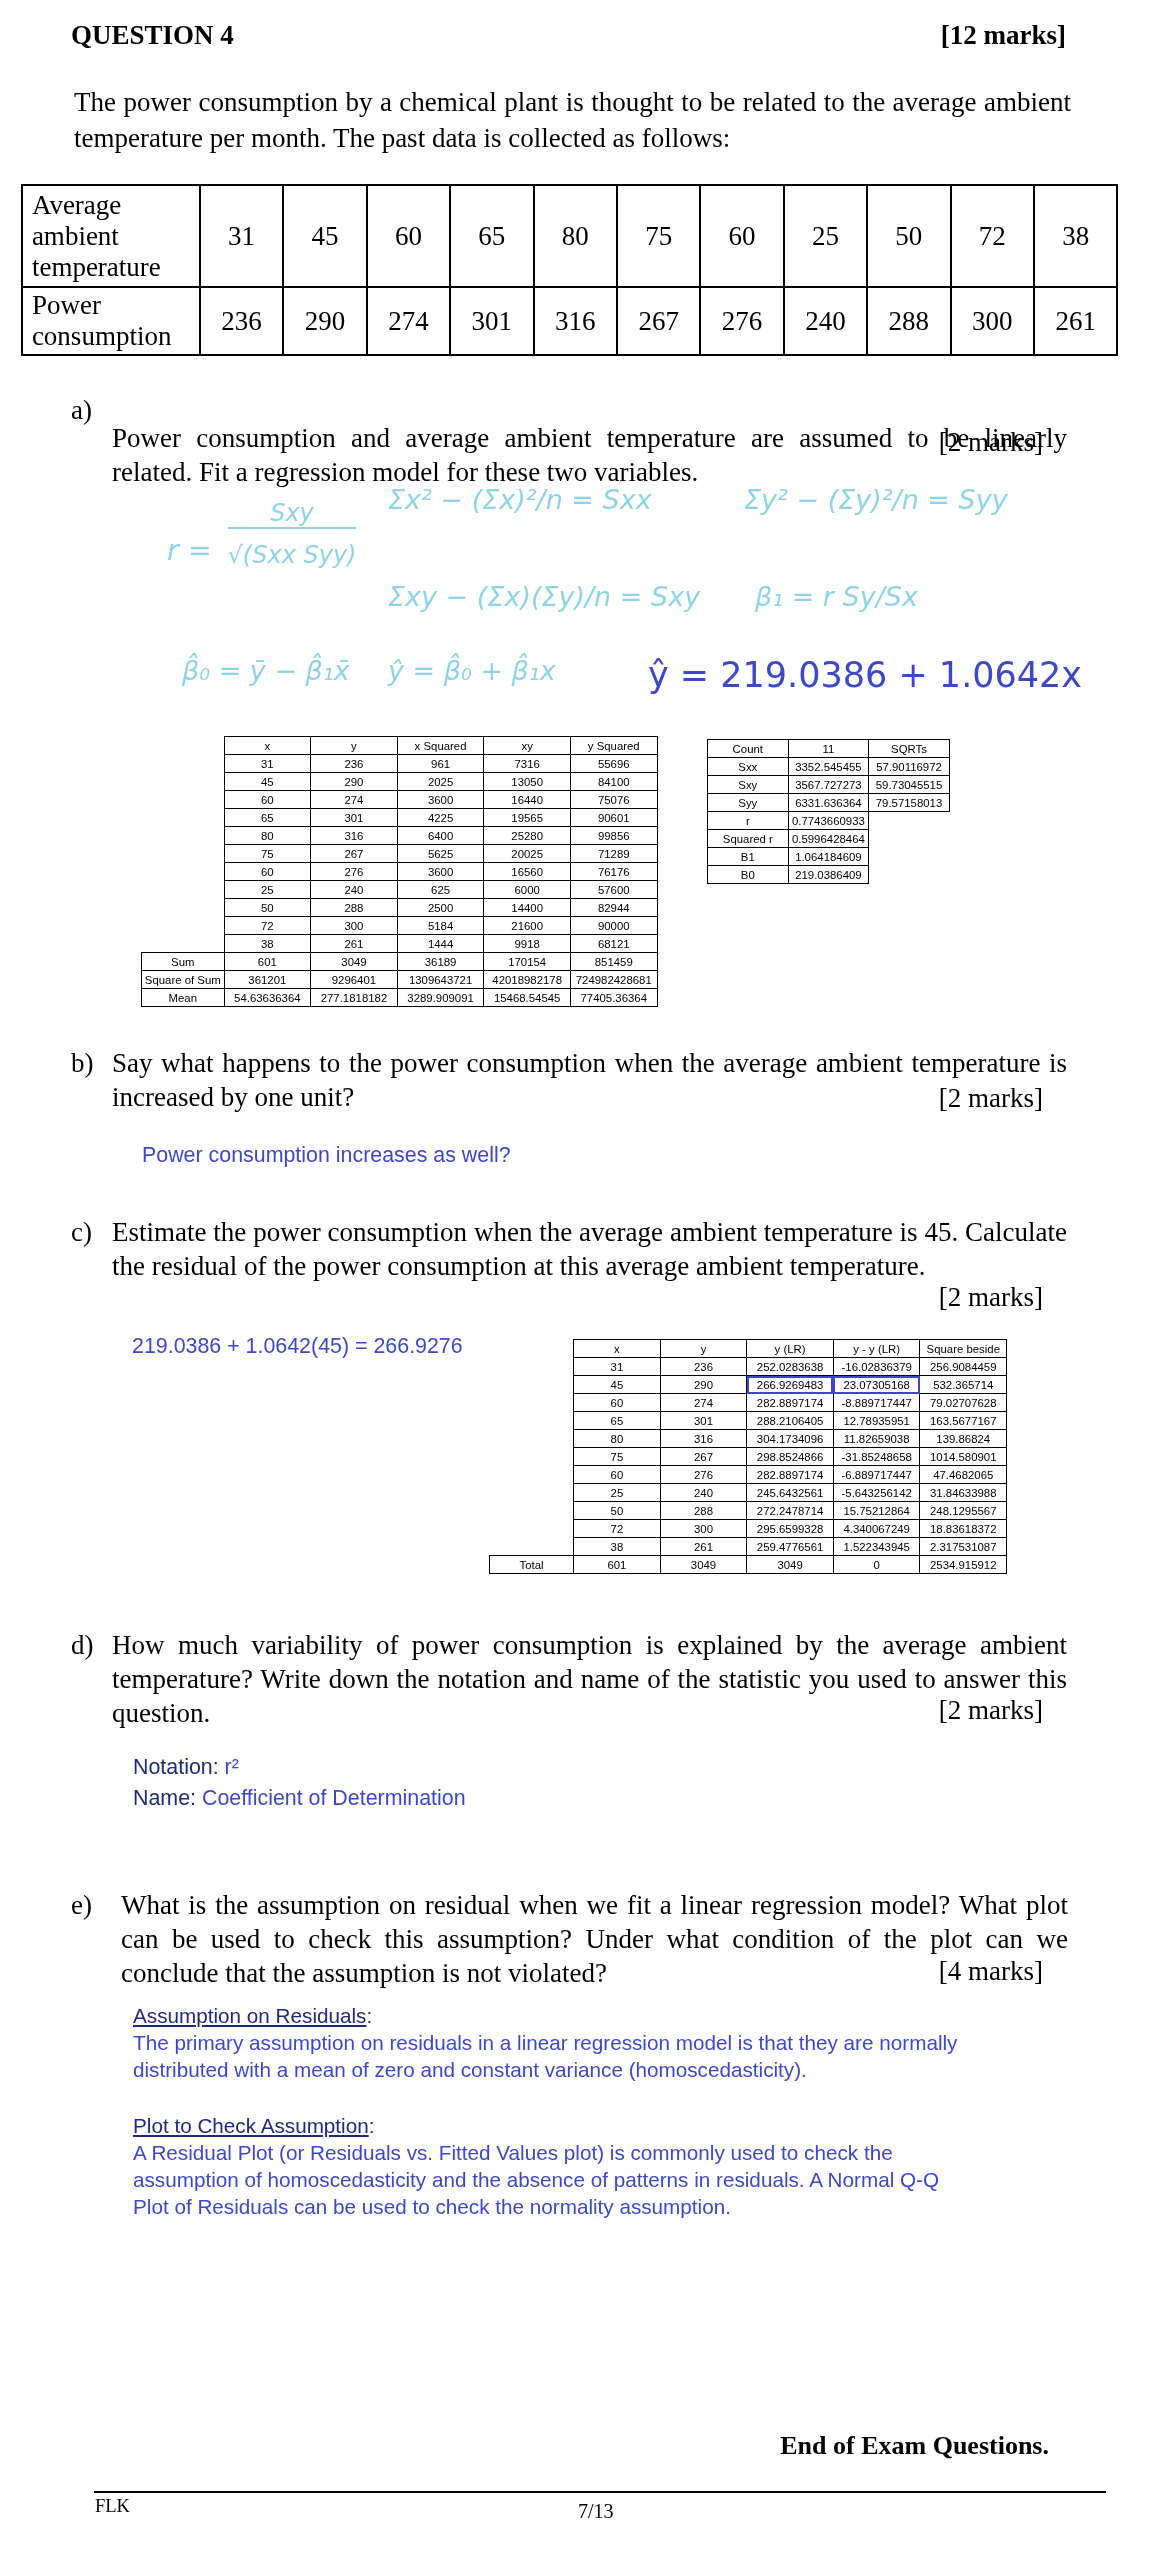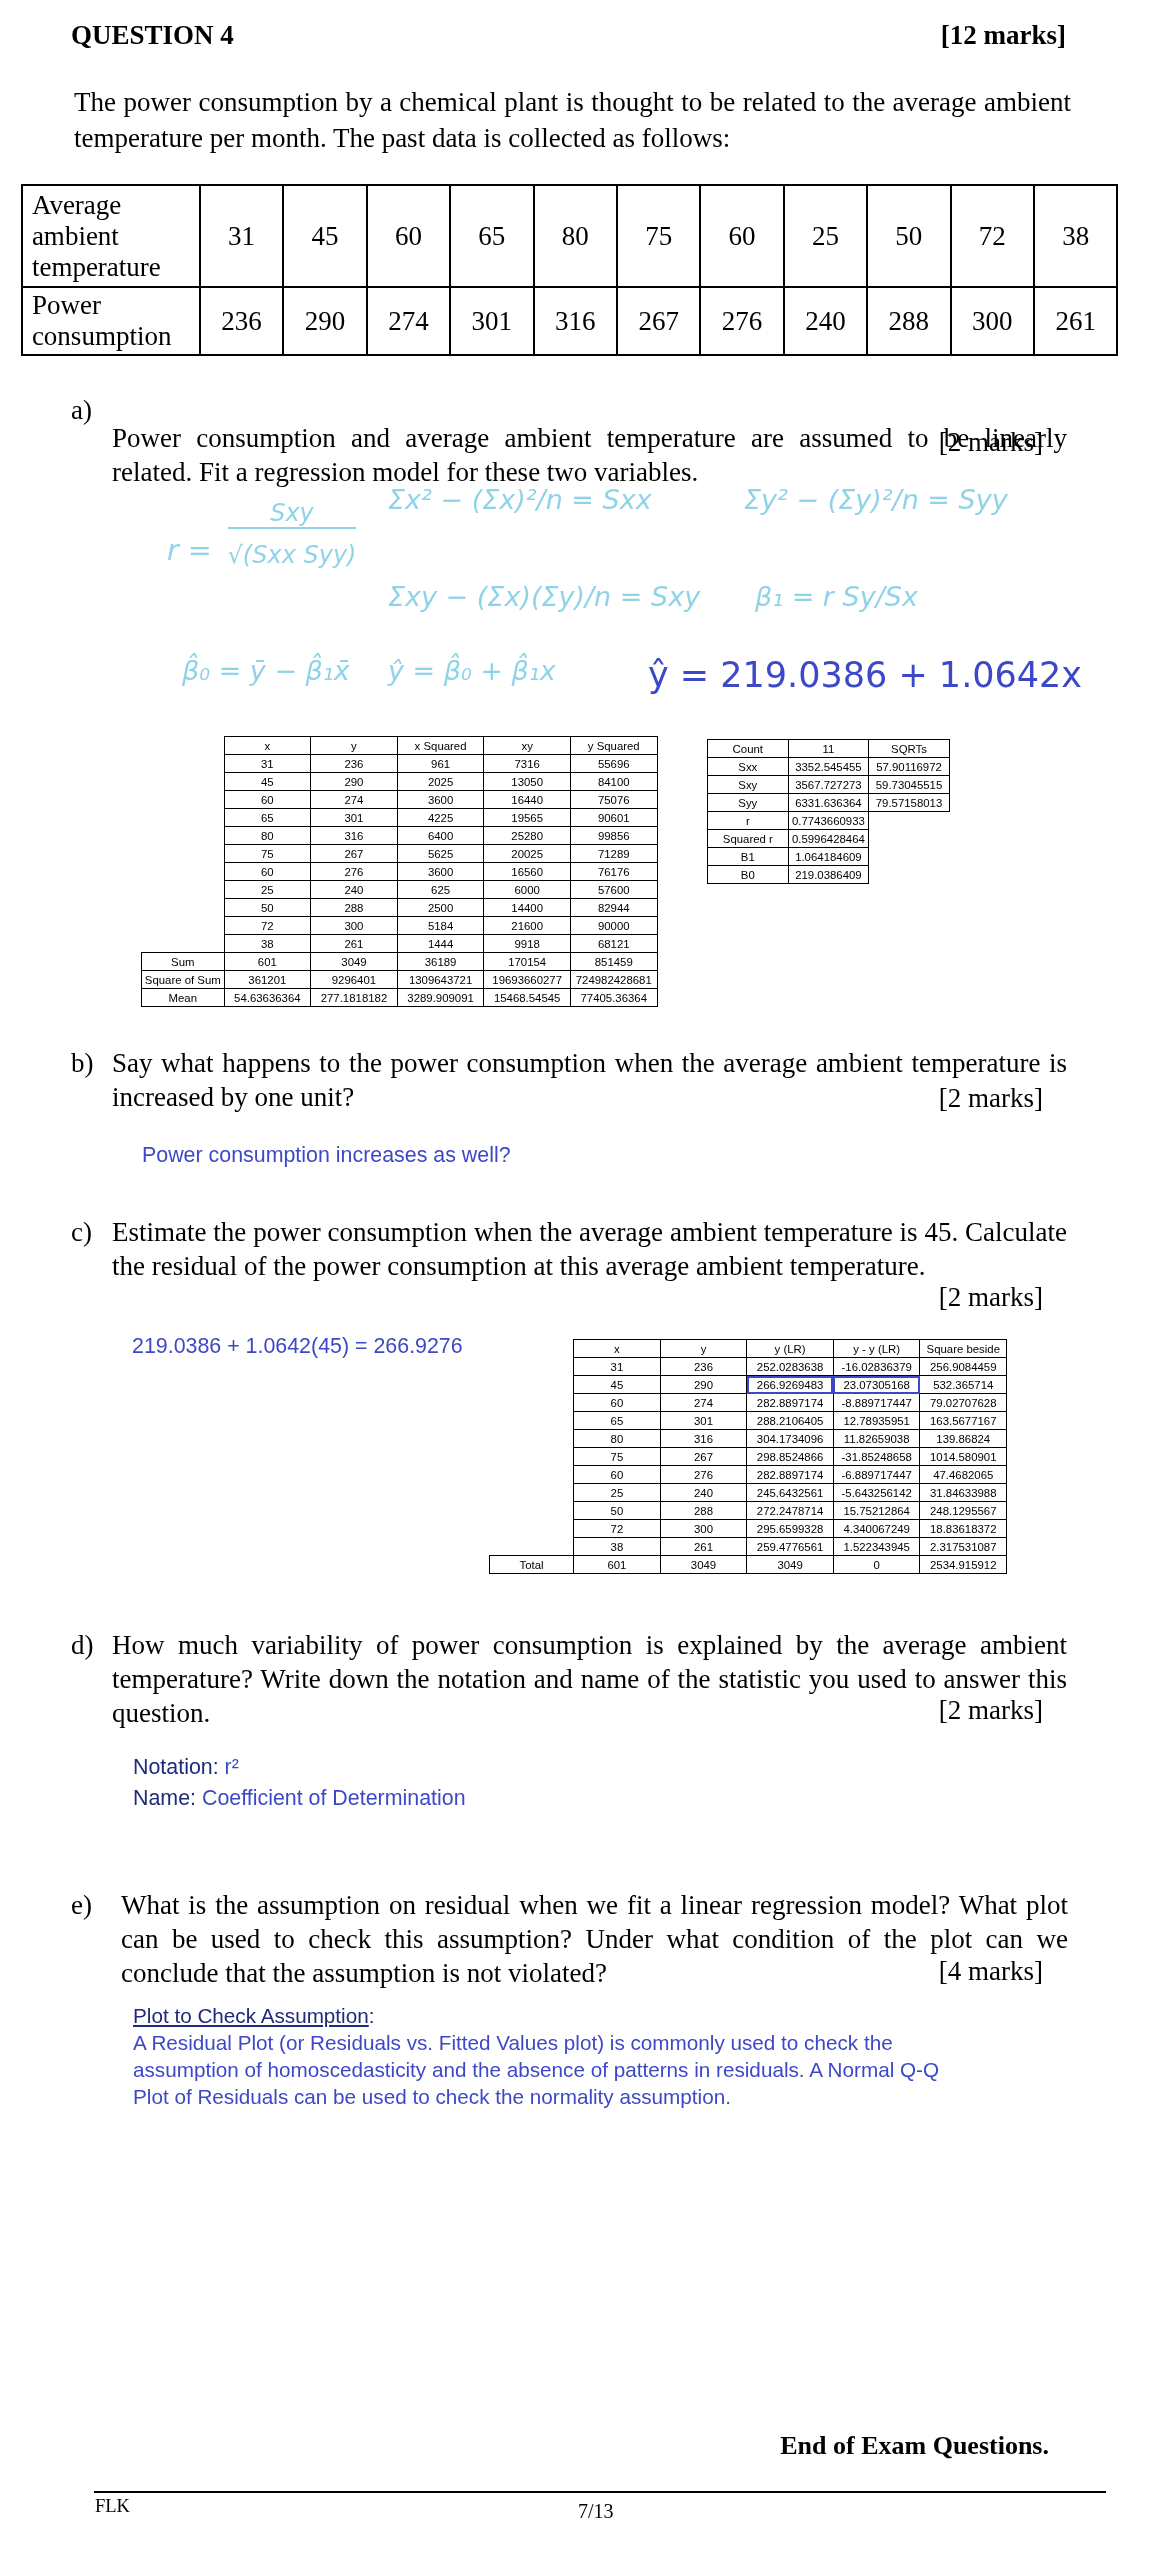--- a/index.html
+++ b/index.html
@@ -194,21 +194,21 @@
         <td>3049</td>
         <td>36189</td>
         <td>170154</td>
         <td>851459</td>
       </tr>
       <tr>
         <td>Square of Sum</td>
         <td>361201</td>
         <td>9296401</td>
         <td>1309643721</td>
-        <td>19693660277</td>
+        <td>42018982178</td>
         <td>724982428681</td>
       </tr>
       <tr>
         <td>Mean</td>
         <td>54.63636364</td>
         <td>277.1818182</td>
         <td>3289.909091</td>
         <td>15468.54545</td>
         <td>77405.36364</td>
       </tr>
@@ -400,20 +400,24 @@
 </div>
 
 <div class="abs part" style="left:71px; top:1888px; width:997px; height:107px;">
   <span class="letter">e)</span>
   <span class="txt" style="left:50px; width:947px;">What is the assumption on residual when we fit a linear regression model? What plot can be used to check this assumption? Under what condition of the plot can we conclude that the assumption is not violated?</span>
 </div>
 <div class="marks" style="right:114px; top:1956px;">[4 marks]</div>
 
 <div class="abs answer" style="left:133px; top:2002px; width:826px; line-height:27px; font-size:20.7px;">
   <div style="margin-bottom:28.5px;">
+    <div><span class="ans-head">Assumption on Residuals</span><span style="color:#1f2a7a;">:</span></div>
+    <div>The primary assumption on residuals in a linear regression model is that they are normally distributed with a mean of zero and constant variance (homoscedasticity).</div>
+  </div>
+  <div style="margin-bottom:28.5px;">
     <div><span class="ans-head">Plot to Check Assumption</span><span style="color:#1f2a7a;">:</span></div>
     <div>A Residual Plot (or Residuals vs. Fitted Values plot) is commonly used to check the assumption of homoscedasticity and the absence of patterns in residuals. A Normal Q-Q Plot of Residuals can be used to check the normality assumption.</div>
   </div>
   <div>
   </div>
 </div>
 
 <div class="abs" style="right:108px; top:2431px; font-size:26px; font-weight:bold;">End of Exam Questions.</div>
 <div class="footer-line"></div>
 <div class="abs" style="left:95px; top:2496px; font-size:18.5px;">FLK</div>

